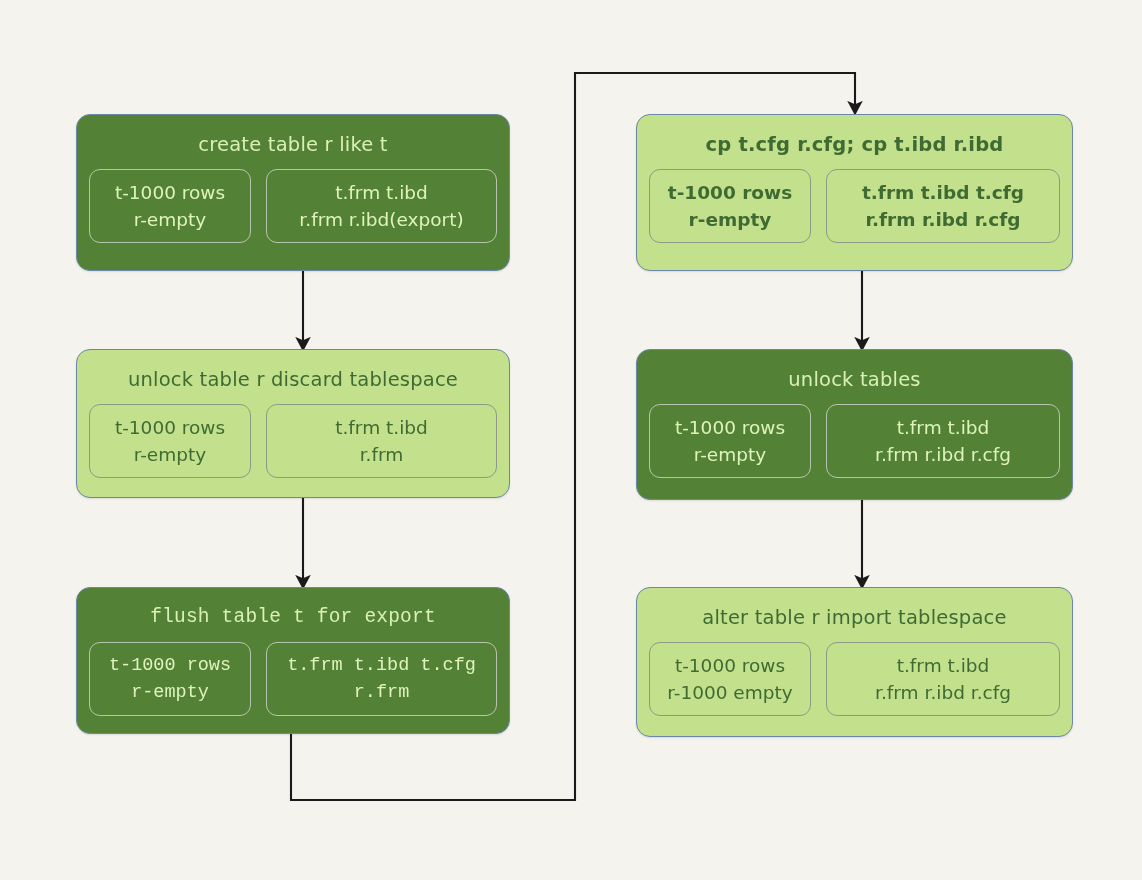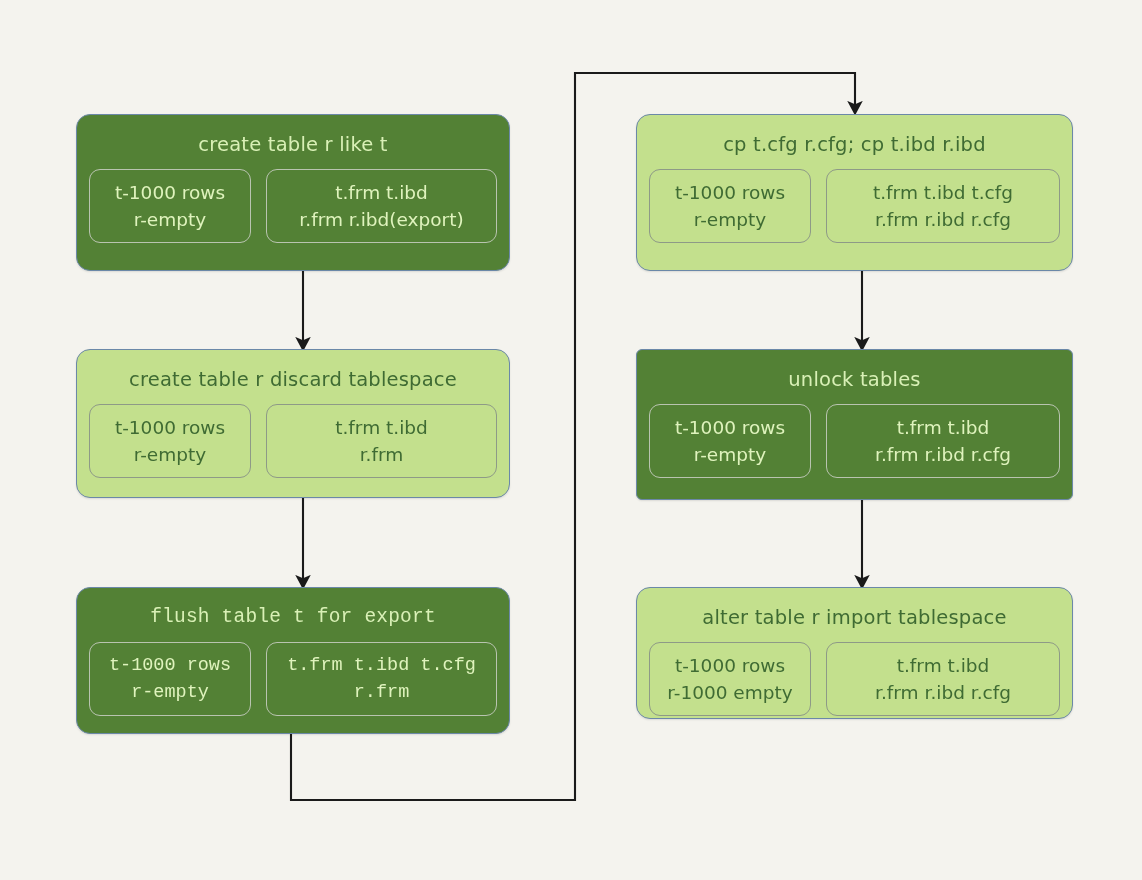--- a/index.html
+++ b/index.html
@@ -119,21 +119,21 @@
         <span class="line">r-empty</span>
       </div>
       <div class="cell right-cell">
         <span class="line">t.frm   t.ibd</span>
         <span class="line">r.frm r.ibd(export)</span>
       </div>
     </div>
   </div>
 
   <div class="node light" style="left:76px; top:349px; width:434px; height:149px;">
-    <div class="node-title">create table r discard tablespace</div>
+    <div class="node-title">unlock table r discard tablespace</div>
     <div class="cells">
       <div class="cell left-cell">
         <span class="line">t-1000 rows</span>
         <span class="line">r-empty</span>
       </div>
       <div class="cell right-cell">
         <span class="line">t.frm t.ibd</span>
         <span class="line">r.frm</span>
       </div>
     </div>
@@ -146,49 +146,49 @@
         <span class="line">t-1000 rows</span>
         <span class="line">r-empty</span>
       </div>
       <div class="cell right-cell">
         <span class="line">t.frm  t.ibd  t.cfg</span>
         <span class="line">r.frm</span>
       </div>
     </div>
   </div>
 
-  <div class="node light" style="left:636px; top:114px; width:437px; height:157px;">
+  <div class="node light" style="left:636px; top:114px; width:437px; height:157px;font-weight:bold;">
     <div class="node-title">cp t.cfg r.cfg; cp t.ibd r.ibd</div>
     <div class="cells">
       <div class="cell left-cell">
         <span class="line">t-1000 rows</span>
         <span class="line">r-empty</span>
       </div>
       <div class="cell right-cell">
         <span class="line">t.frm  t.ibd  t.cfg</span>
         <span class="line">r.frm  r.ibd  r.cfg</span>
       </div>
     </div>
   </div>
 
-  <div class="node dark" style="left:636px; top:349px; width:437px; height:151px;border-radius:6px;">
+  <div class="node dark" style="left:636px; top:349px; width:437px; height:151px;">
     <div class="node-title">unlock tables</div>
     <div class="cells">
       <div class="cell left-cell">
         <span class="line">t-1000 rows</span>
         <span class="line">r-empty</span>
       </div>
       <div class="cell right-cell">
         <span class="line">t.frm   t.ibd</span>
         <span class="line">r.frm r.ibd  r.cfg</span>
       </div>
     </div>
   </div>
 
-  <div class="node light" style="left:636px; top:587px; width:437px; height:132px;">
+  <div class="node light" style="left:636px; top:587px; width:437px; height:150px;">
     <div class="node-title">alter table r import tablespace</div>
     <div class="cells">
       <div class="cell left-cell">
         <span class="line">t-1000 rows</span>
         <span class="line">r-1000 empty</span>
       </div>
       <div class="cell right-cell">
         <span class="line">t.frm  t.ibd</span>
         <span class="line">r.frm  r.ibd  r.cfg</span>
       </div>

